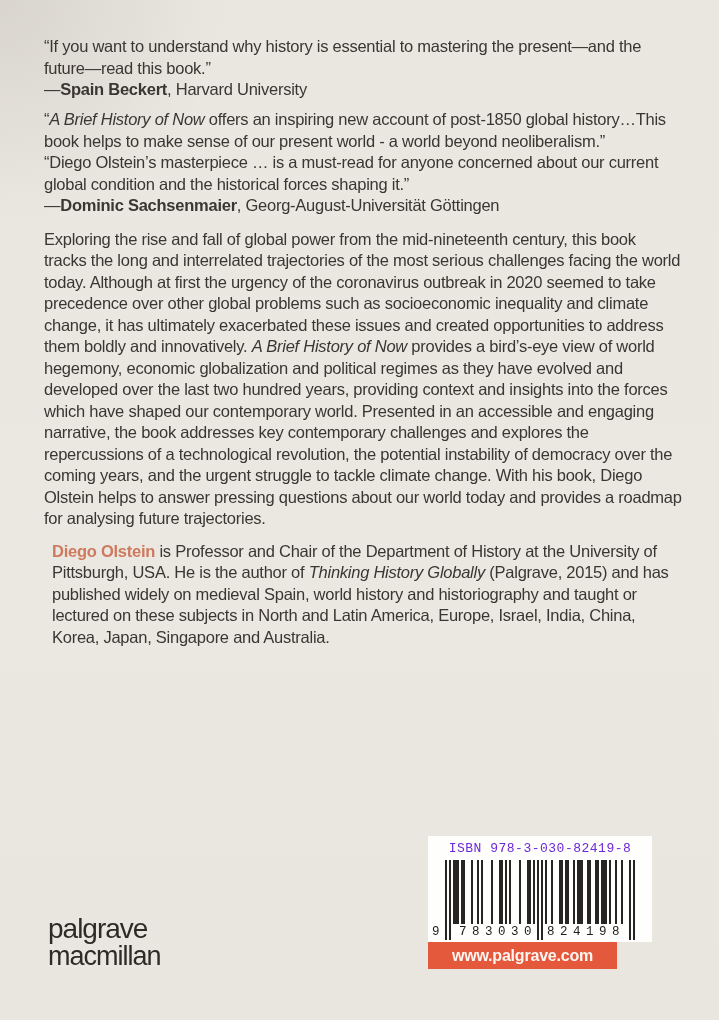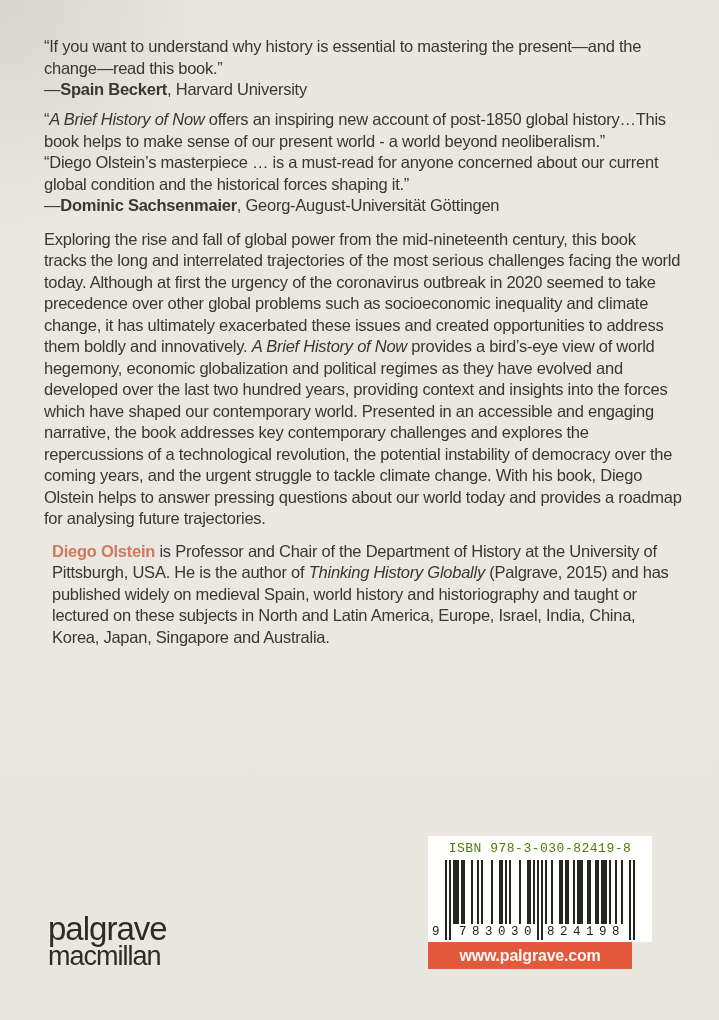--- a/index.html
+++ b/index.html
@@ -22,61 +22,61 @@
   .quote{margin:0;}
   .attribution{margin:0 0 8.5px 0;}
   .quote-group{margin:0 0 0 0;}
   .description{margin:12px 0 11px 0;}
   .bio{margin:8px;}
   
   .logo{
     position:absolute;left:48px;top:914px;
     color:#2e2b27;letter-spacing:-1px;
   }
-  .logo-line1{font-size:33px;line-height:30px;font-weight:500;}
+  .logo-line1{font-size:28px;line-height:30px;font-weight:500;}
   .logo-line2{font-size:27px;line-height:24px;font-weight:500;}
   
   .barcode-block{position:absolute;left:428px;top:836px;width:224px;}
   .barcode-box{
     background:#fefefc;width:224px;height:106px;box-sizing:border-box;
     padding-top:5px;
   }
   .isbn{
     font-family:"Liberation Mono","DejaVu Sans Mono",monospace;
-    font-size:13px;line-height:16px;text-align:center;color:#4d7c0f;
+    font-size:13px;line-height:16px;text-align:center;color:#6d28d9;
     letter-spacing:0.5px;white-space:nowrap;
   }
   .bars-wrap{position:relative;width:190px;margin:3px auto 0;height:80px;}
   .bars{display:flex;height:80px;}
   .module{width:2px;height:64px;}
   .module.guard{height:80px;}
   .module.bar{background:#262523;}
   .digit{
     position:absolute;top:64px;height:16px;
     font-family:"Liberation Mono","DejaVu Sans Mono",monospace;
     font-size:12.5px;line-height:16px;color:#1d1d1b;
   }
   .digit-first{left:-13px;}
   .digit-left{left:8px;width:84px;letter-spacing:5.5px;text-align:right;}
   .digit-right{left:102px;width:86px;letter-spacing:5.5px;text-align:left;}
   .banner{
-    width:204px;height:27px;background:#e4593c;
+    width:189px;height:27px;background:#e4593c;
     color:#fdf6f2;font-size:16px;font-weight:700;line-height:27px;
     text-align:center;letter-spacing:-0.2px;
   }
 </style>
 </head>
 <body>
 
 <div class="cover">
 
   <div class="content">
 
     <div class="quote-group">
-      <p class="quote"><span>“If you want to understand why history is essential to mastering the present—and the change—read this book.”</span></p>
+      <p class="quote"><span>“If you want to understand why history is essential to mastering the present—and the future—read this book.”</span></p>
       <p class="attribution"><span>—</span><span style="font-weight: 700;">Spain Beckert</span><span>, Harvard University</span></p>
     </div>
 
     <div class="quote-group">
       <p class="quote"><span>“</span><span style="font-style: italic;">A Brief History of Now</span><span> offers an inspiring new account of post-1850 global history…This book helps to make sense of our present world - a world beyond neoliberalism.”</span></p>
     </div>
 
     <div class="quote-group">
       <p class="quote"><span>“Diego Olstein’s masterpiece … is a must-read for anyone concerned about our current global condition and the historical forces shaping it.”</span></p>
       <p class="attribution"><span>—</span><span style="font-weight: 700;">Dominic Sachsenmaier</span><span>, Georg-August-Universität Göttingen</span></p>

